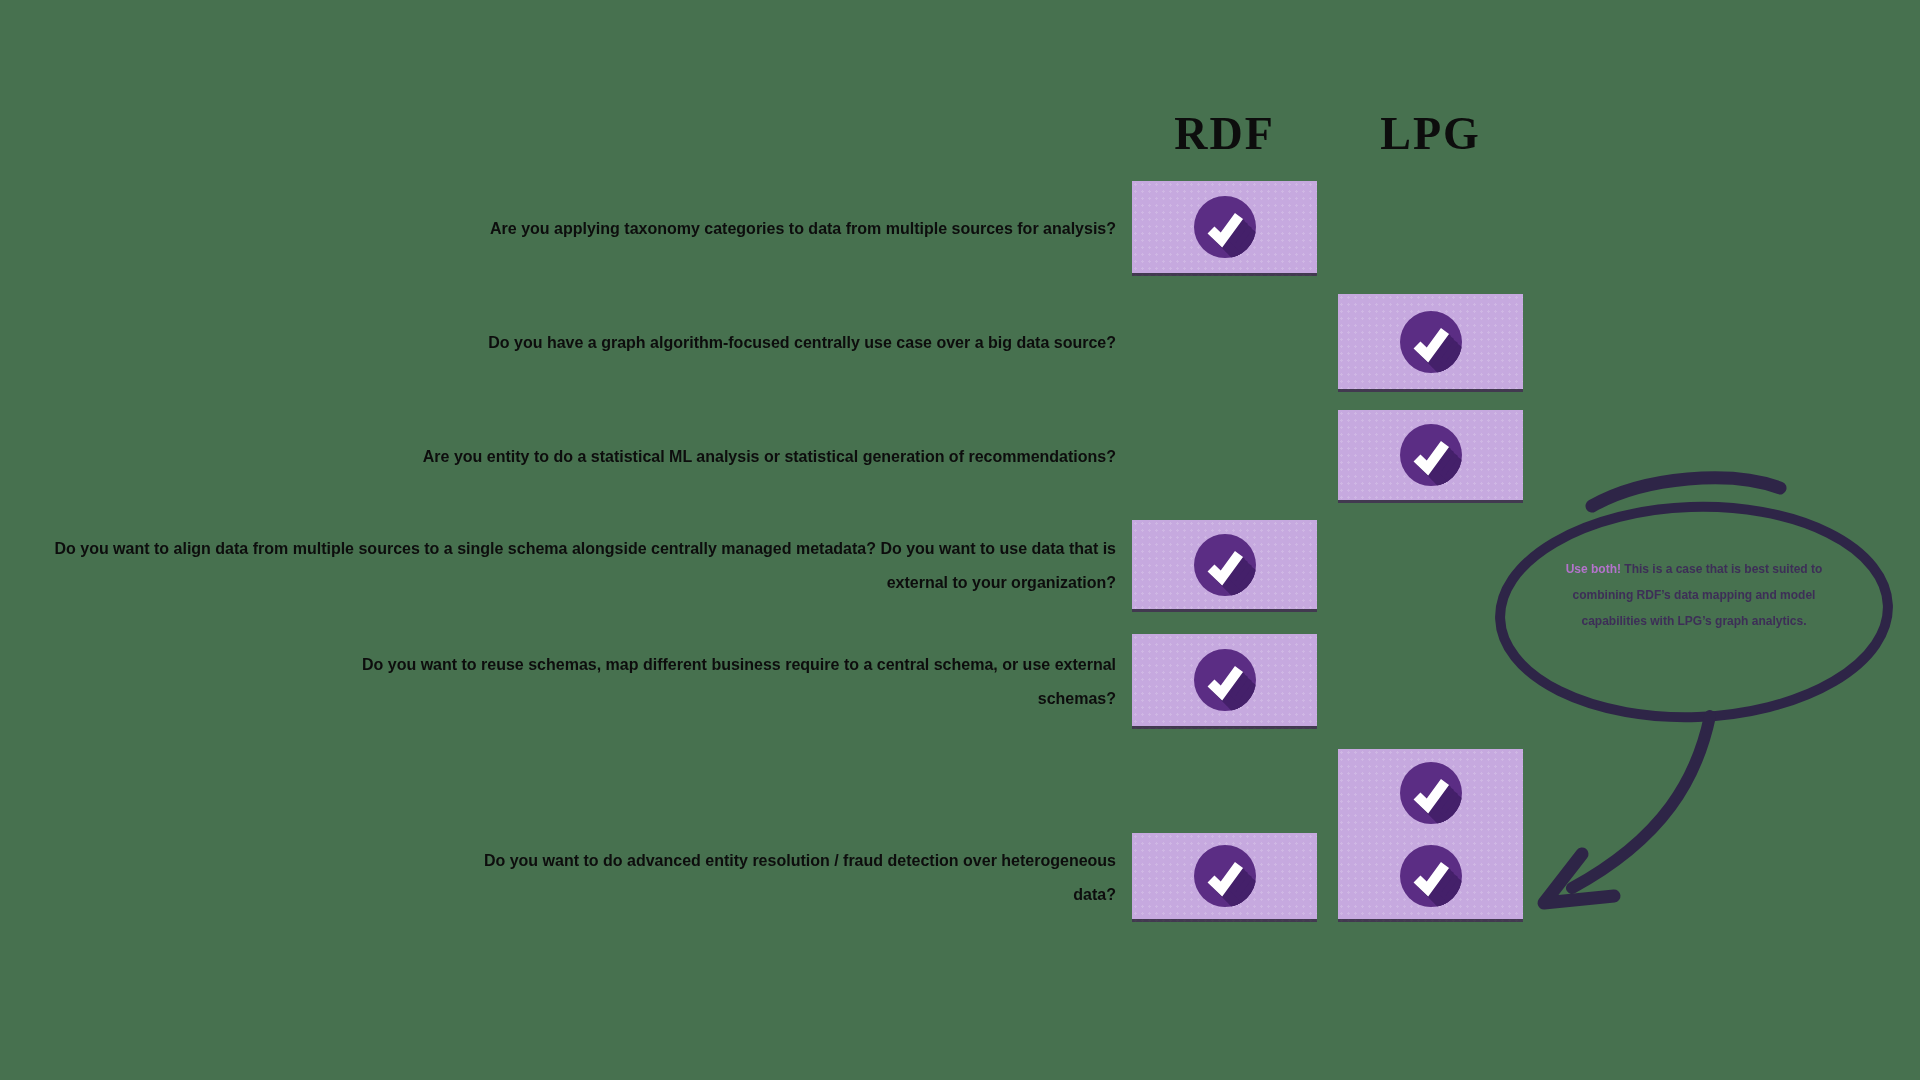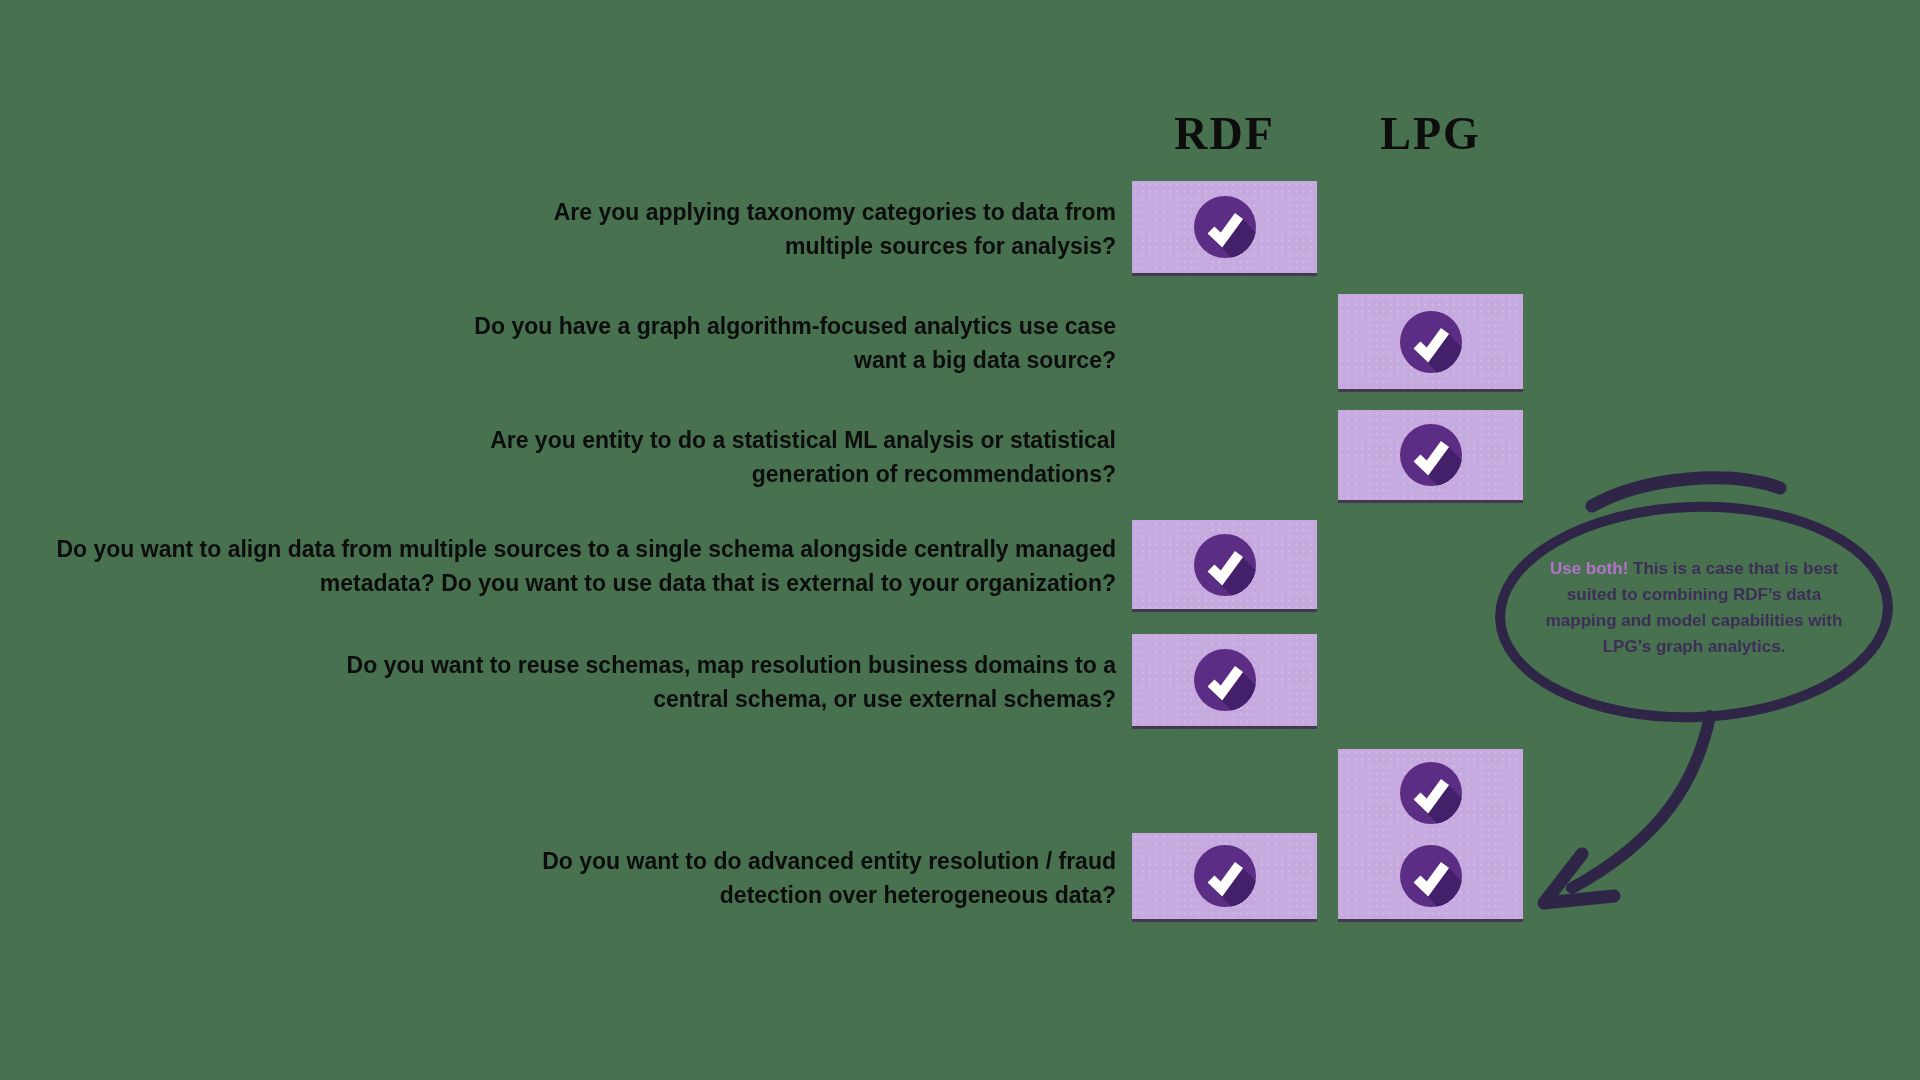--- a/index.html
+++ b/index.html
@@ -41,21 +41,21 @@
   .r4{top:634px;height:95px;}
   .r5{top:749px;height:91px;}
   .r6{top:833px;height:89px;}
 
   .question{
     position:absolute;right:804px;top:0;bottom:0;width:1110px;
     display:flex;align-items:center;justify-content:flex-end;
   }
   .qtext{
     text-align:right;color:var(--ink);
-    font-size:23px;font-weight:700;line-height:34px;
+    font-size:16px;font-weight:700;line-height:34px;
   }
   .r0 .qtext{max-width:650px;}
   .r1 .qtext{max-width:665px;}
   .r2 .qtext{max-width:705px;}
   .r3 .qtext{max-width:1085px;}
   .r4 .qtext{max-width:795px;}
   .r5 .qtext{max-width:535px;}
   .r6 .qtext{max-width:665px;}
 
   .cell{
@@ -71,21 +71,21 @@
   .check{width:64px;height:64px;display:block;}
   .check circle{fill:var(--check-circle);}
   .check .shadow{stroke:var(--check-shadow);stroke-width:10;fill:none;}
   .check .mark{stroke:var(--check-mark);stroke-width:10;fill:none;}
 
   
   .callout-svg{position:absolute;left:1440px;top:420px;width:480px;height:545px;pointer-events:none;}
   .callout-svg .stroke{stroke:var(--bubble-stroke);fill:none;}
   .bubble-text{
     position:absolute;left:1540px;top:556px;width:308px;
-    text-align:center;font-size:17px;font-weight:700;line-height:26px;
+    text-align:center;font-size:12px;font-weight:700;line-height:26px;
     color:var(--bubble-text);
   }
   .bubble-text .lead{color:var(--bubble-lead);}
   .hidden-defs{position:absolute;width:0;height:0;}
 </style>
 </head>
 <body>
 
 <svg class="hidden-defs" aria-hidden="true">
   <defs>
@@ -119,21 +119,21 @@
             <use href="#ckmark" transform="translate(31,31)"></use>
           </g>
           <use class="mark" href="#ckmark"></use>
         </svg>
     </div>
 
   </div>
 
   <div class="row r1">
     <div class="question">
-        <span class="qtext">Do you have a graph algorithm-focused analytics use case want a big data source?</span>
+        <span class="qtext">Do you have a graph algorithm-focused centrally use case over a big data source?</span>
       </div>
 
     <div class="cell lpg">
       <svg class="check" viewBox="0 0 64 64">
           <circle cx="32" cy="32" r="31"></circle>
           <g class="shadow" clip-path="url(#ckclip)">
             <use href="#ckmark" transform="translate(2,2)"></use>
             <use href="#ckmark" transform="translate(5,5)"></use>
             <use href="#ckmark" transform="translate(9,9)"></use>
             <use href="#ckmark" transform="translate(13,13)"></use>
@@ -188,21 +188,21 @@
             <use href="#ckmark" transform="translate(31,31)"></use>
           </g>
           <use class="mark" href="#ckmark"></use>
         </svg>
     </div>
 
   </div>
 
   <div class="row r4">
     <div class="question">
-        <span class="qtext">Do you want to reuse schemas, map resolution business domains to a central schema, or use external schemas?</span>
+        <span class="qtext">Do you want to reuse schemas, map different business require to a central schema, or use external schemas?</span>
       </div>
     <div class="cell rdf">
       <svg class="check" viewBox="0 0 64 64">
           <circle cx="32" cy="32" r="31"></circle>
           <g class="shadow" clip-path="url(#ckclip)">
             <use href="#ckmark" transform="translate(2,2)"></use>
             <use href="#ckmark" transform="translate(5,5)"></use>
             <use href="#ckmark" transform="translate(9,9)"></use>
             <use href="#ckmark" transform="translate(13,13)"></use>
             <use href="#ckmark" transform="translate(17,17)"></use>

